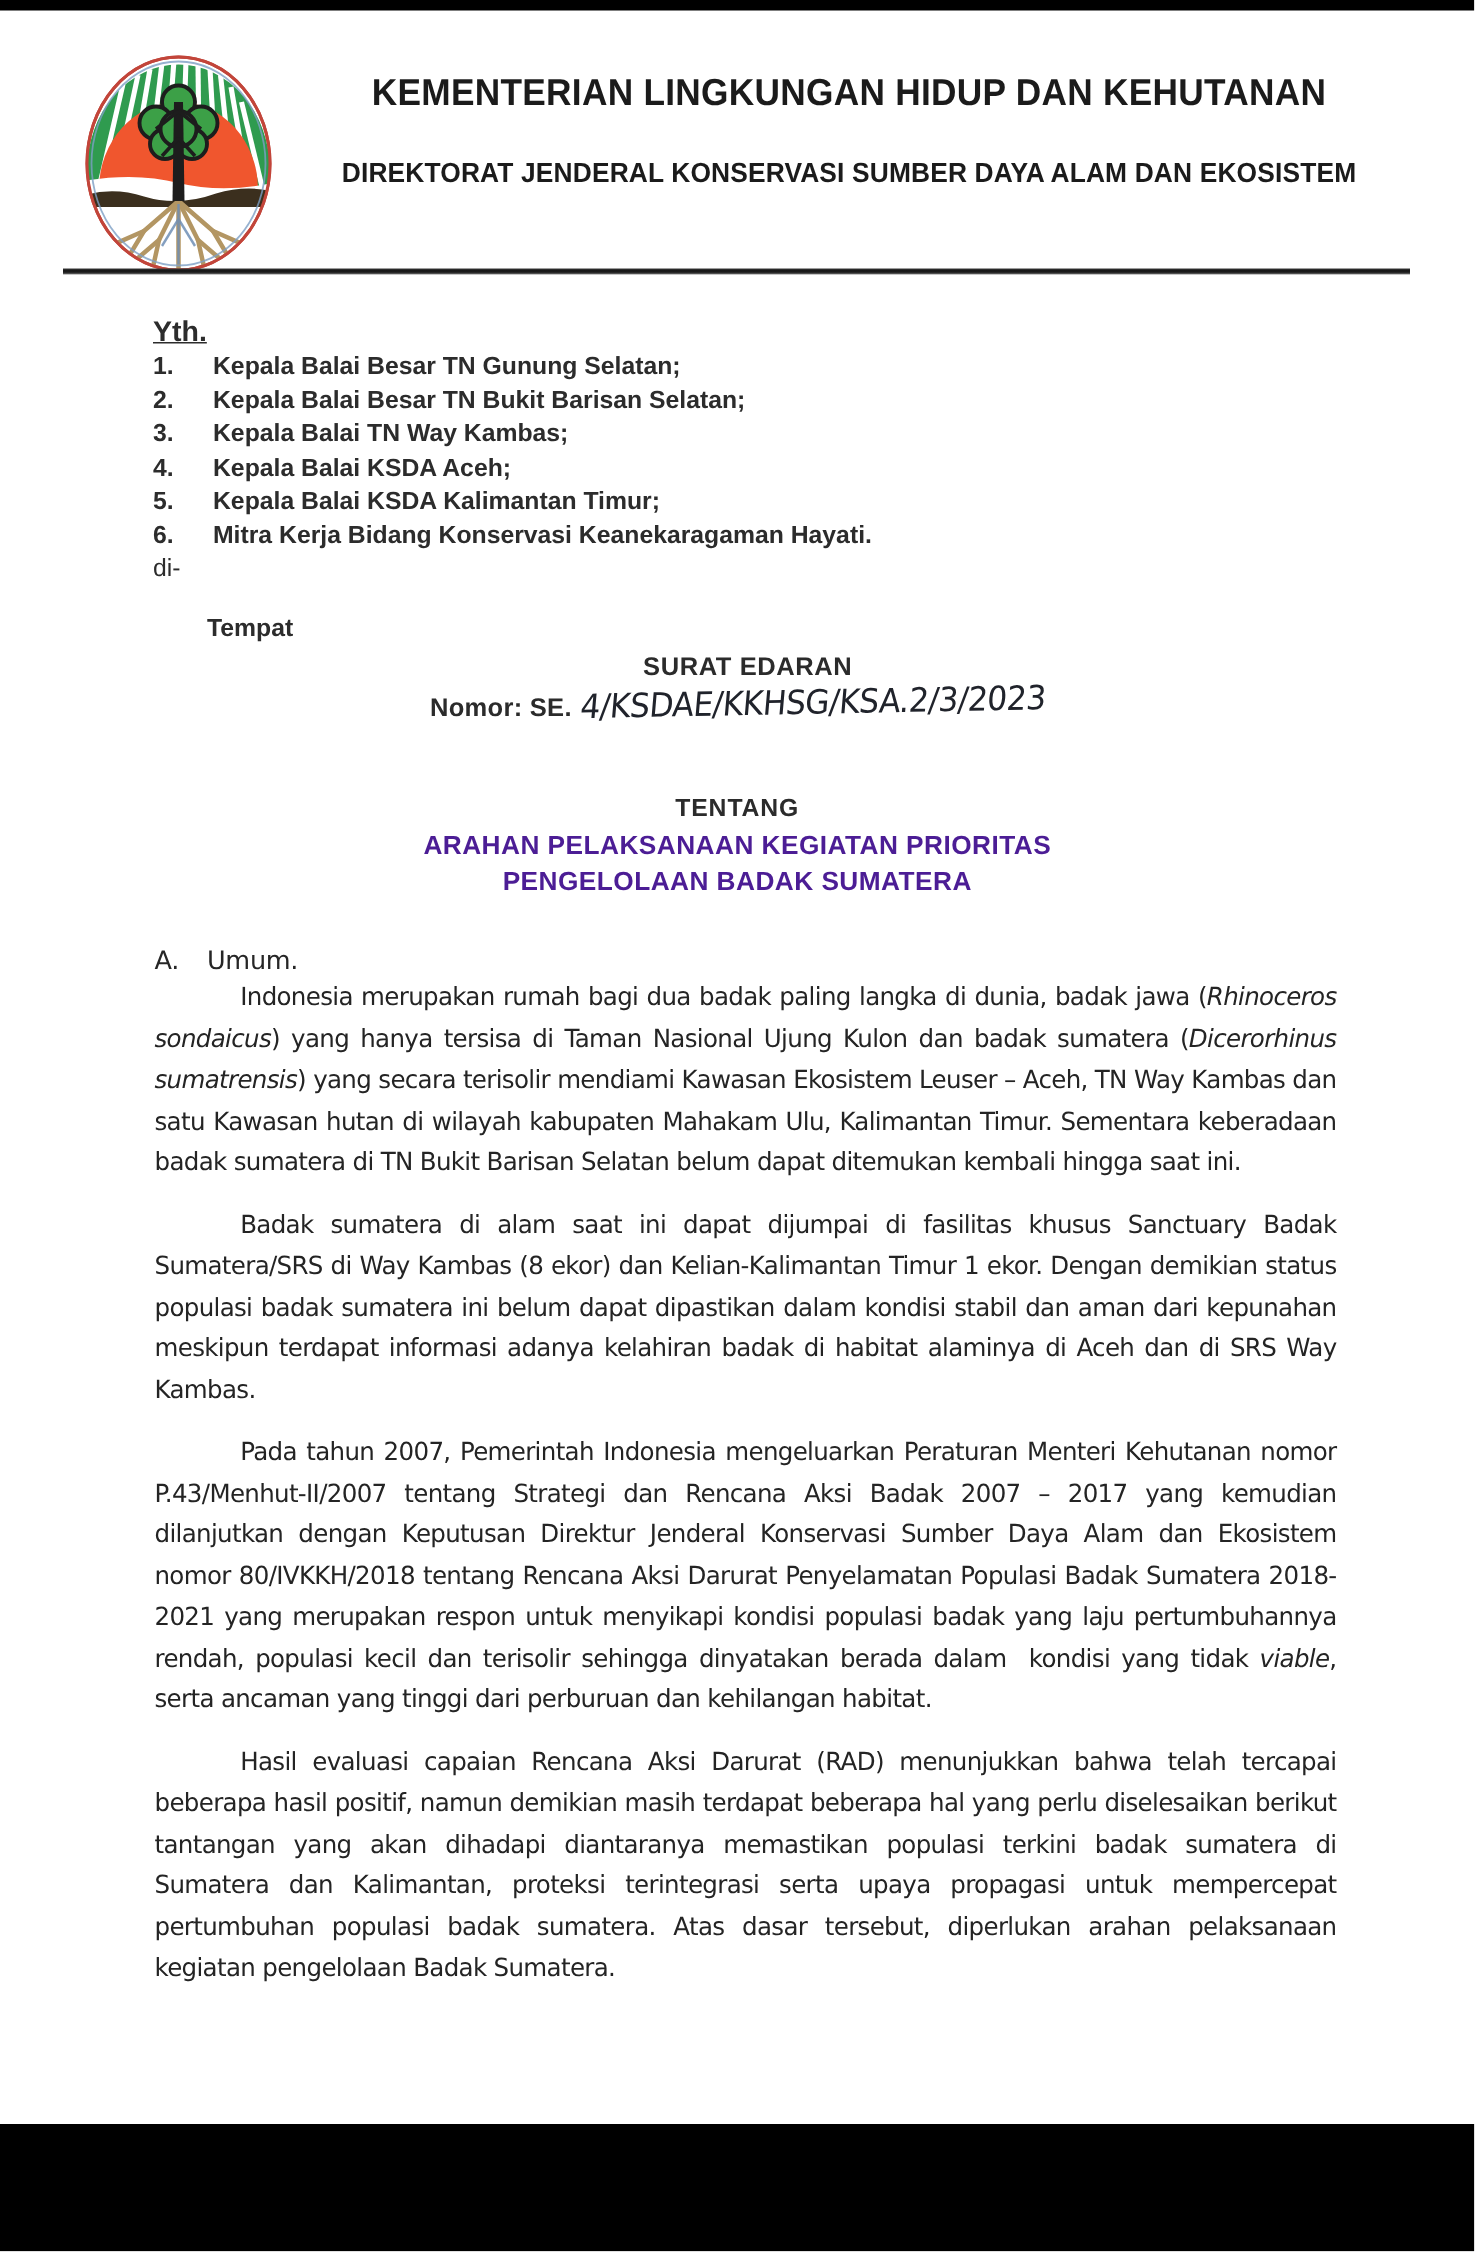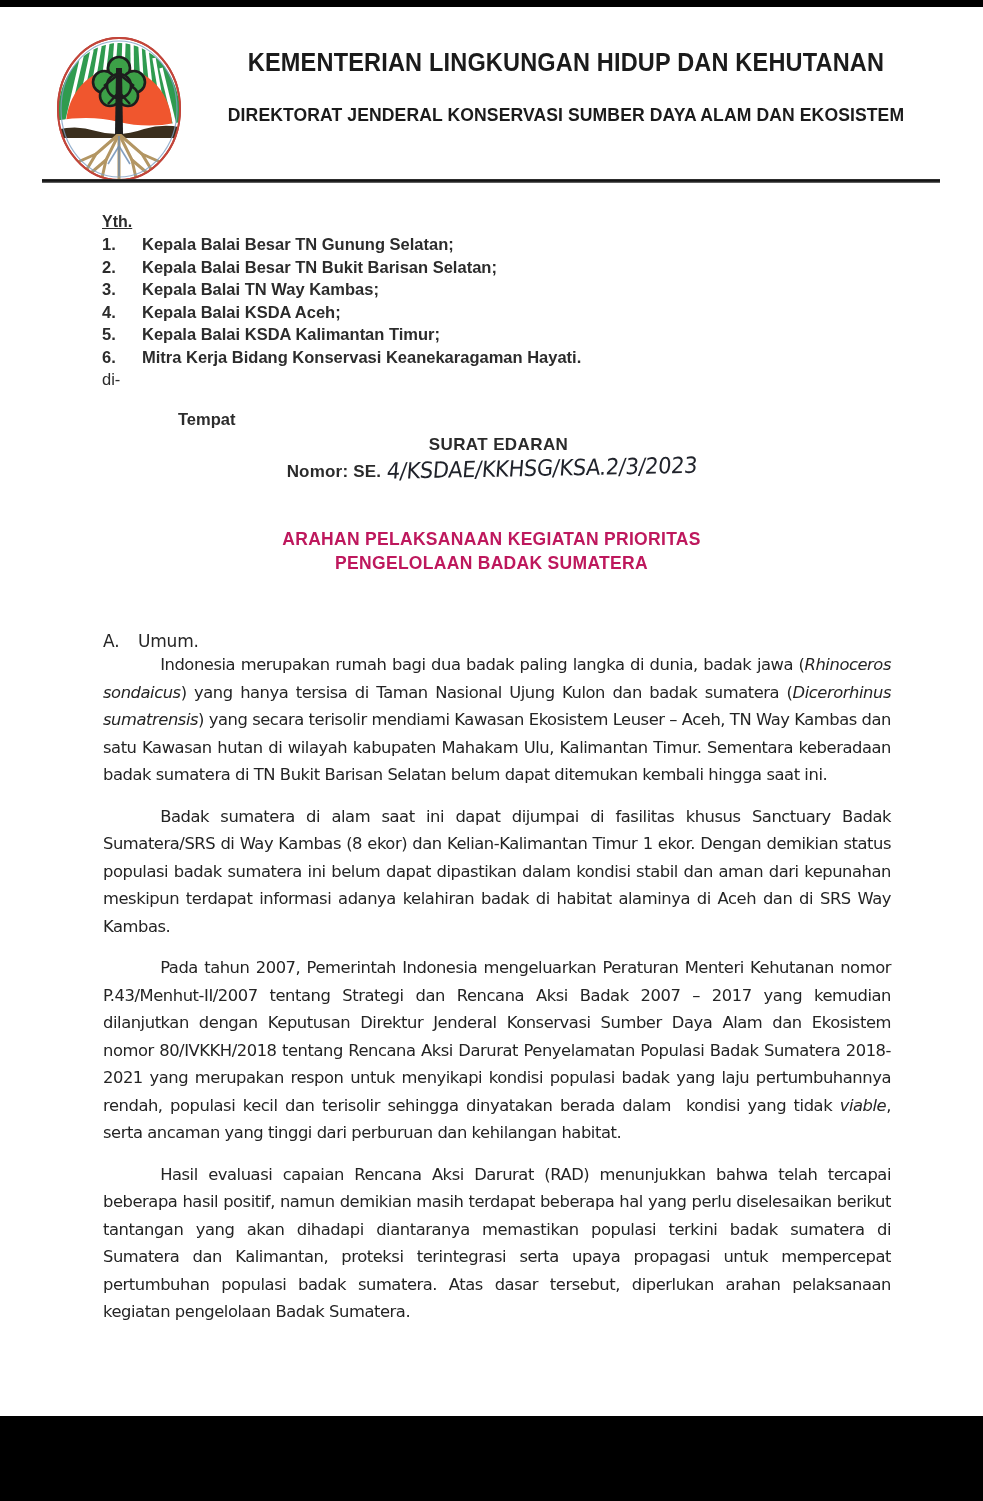--- a/index.html
+++ b/index.html
@@ -94,21 +94,21 @@
   
   .addressee {
     position: absolute;
     left: 102px;
     top: 210px;
     width: 800px;
     color: #2c2c2c;
   }
   .yth {
     font-weight: bold;
-    font-size: 16px;
+    font-size: 19px;
     line-height: 23px;
     text-decoration: underline;
   }
   .recipient-list {
     list-style: none;
     margin: 0;
     padding: 0;
   }
   .recipient-item {
     display: flex;
@@ -125,21 +125,21 @@
   .di-line {
     font-weight: normal;
     font-size: 16.5px;
     line-height: 23px;
     margin-top: 0px;
   }
   .tempat {
     font-weight: bold;
     font-size: 16.5px;
     line-height: 23px;
-    margin-left: 76px;
+    margin-left: 36px;
     margin-top: 17px;
   }
 
   
   .doc-title {
     position: absolute;
     left: 0;
     top: 434px;
     width: 983px;
     text-align: center;
@@ -187,21 +187,21 @@
   .tentang-word {
     font-weight: bold;
     font-size: 16.5px;
     color: #2b2b2b;
     letter-spacing: 0.6px;
     line-height: 24px;
   }
   .tentang-sub {
     font-weight: bold;
     font-size: 17.5px;
-    color: #be185d;
+    color: #4c1d95;
     letter-spacing: 0.3px;
     line-height: 24px;
   }
 
   
   .body-sec {
     position: absolute;
     left: 103px;
     top: 631px;
     width: 800px;
@@ -353,20 +353,21 @@
 
   <div class="doc-title">
     <div class="title-main">SURAT EDARAN</div>
     <div class="nomor-row">
       <span class="nomor-label">Nomor: SE.</span>
       <span class="nomor-hand">4/KSDAE/KKHSG/KSA.2/3/2023</span>
     </div>
   </div>
 
   <div class="tentang-block">
+    <div class="tentang-word">TENTANG</div>
     <div class="tentang-sub">ARAHAN PELAKSANAAN KEGIATAN PRIORITAS</div>
     <div class="tentang-sub">PENGELOLAAN BADAK SUMATERA</div>
   </div>
 
   <div class="body-sec">
     <div class="sec-head">
       <span class="sec-letter">A.</span>
       <span class="sec-title-txt">Umum.</span>
     </div>
 

